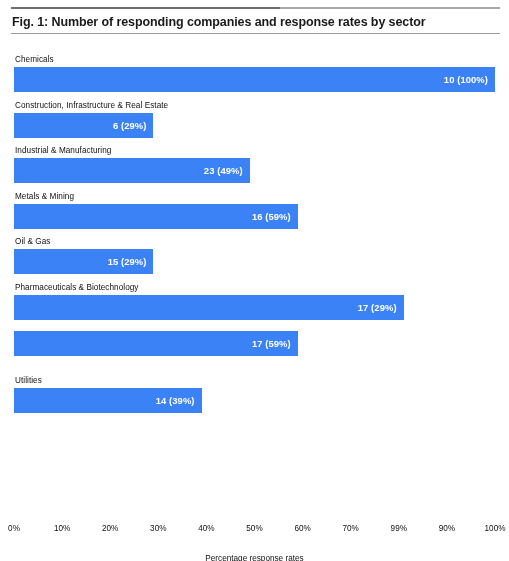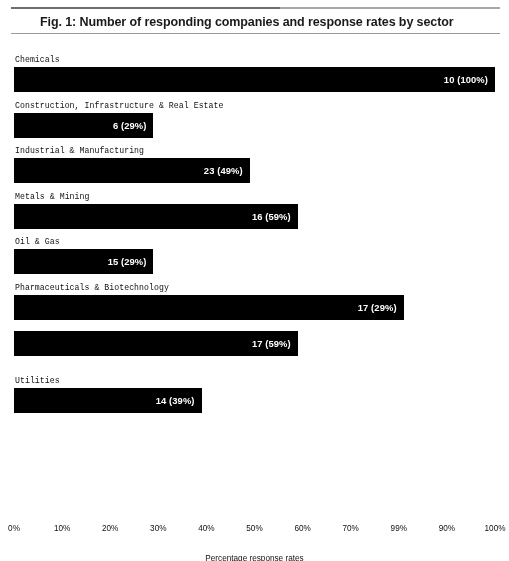--- a/index.html
+++ b/index.html
@@ -33,21 +33,20 @@
     height: 2px;
     background: linear-gradient(to right, #6e6e6e 0%, #6e6e6e 55%, #a8a8a8 55%, #a8a8a8 100%);
   }
   .fig-title {
     font-size: 12.5px;
     font-weight: bold;
     letter-spacing: -0.1px;
     color: #1a1a1a;
     padding: 6px 0 4px 1px;
     white-space: nowrap;
-    margin-left: 28px;
   }
   .rule-bottom {
     width: 100%;
     height: 1px;
     background: #9a9a9a;
   }
 
   
   .chart {
     position: absolute;
@@ -59,34 +58,33 @@
     height: 45.6px;
     position: relative;
   }
   .cat-label {
     font-size: 8.2px;
     line-height: 10px;
     color: #111111;
     letter-spacing: 0.05px;
     white-space: nowrap;
     padding-left: 1px;
-    font-family: Liberation Mono, monospace;
   }
   .bar-track {
     position: relative;
     height: 25px;
     margin-top: 2px;
     width: 100%;
   }
   .bar {
     position: absolute;
     left: 0;
     top: 0;
     height: 25px;
-    background: #000000;
+    background: #3b82f6;
     display: flex;
     align-items: center;
     justify-content: flex-end;
     box-sizing: border-box;
     padding-right: 7px;
     padding-left: 12px;
   }
   .bar-value {
     font-size: 9.4px;
     font-weight: bold;

